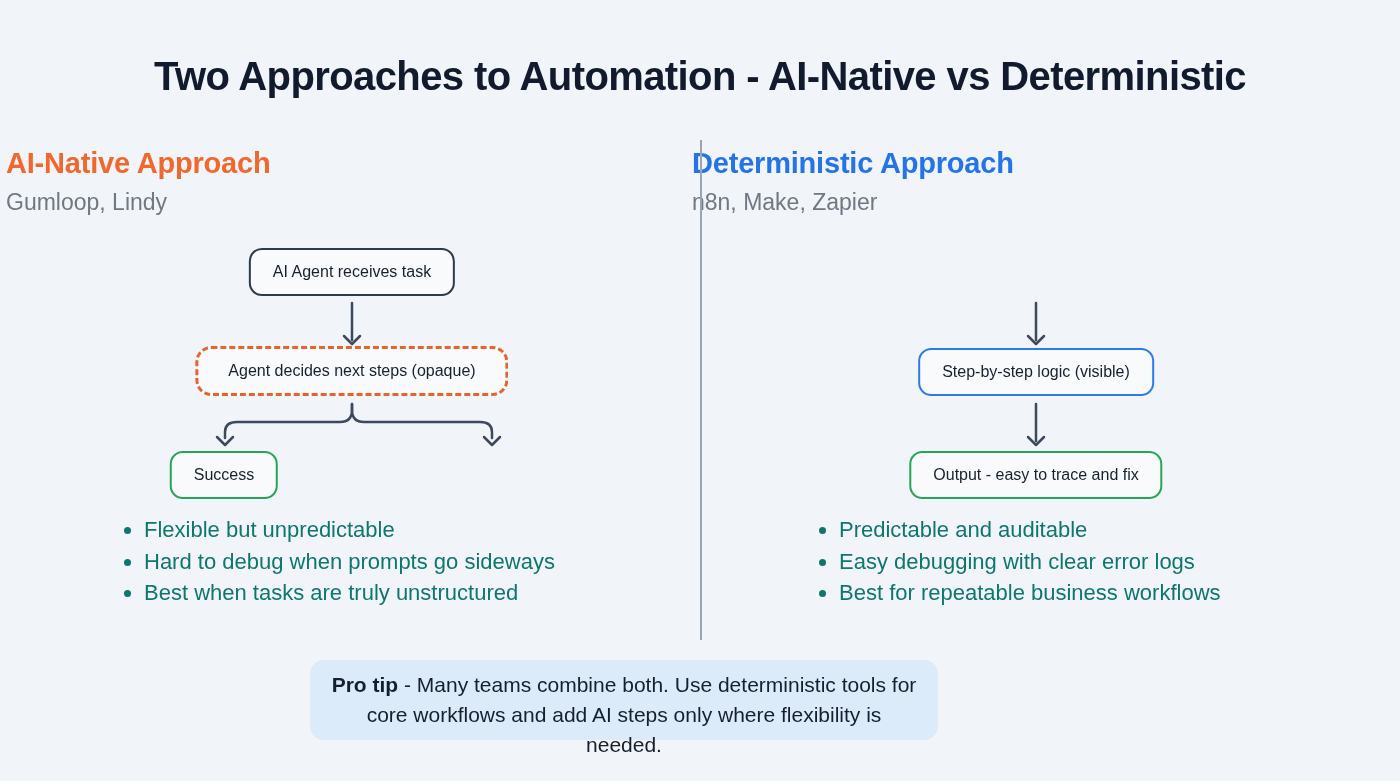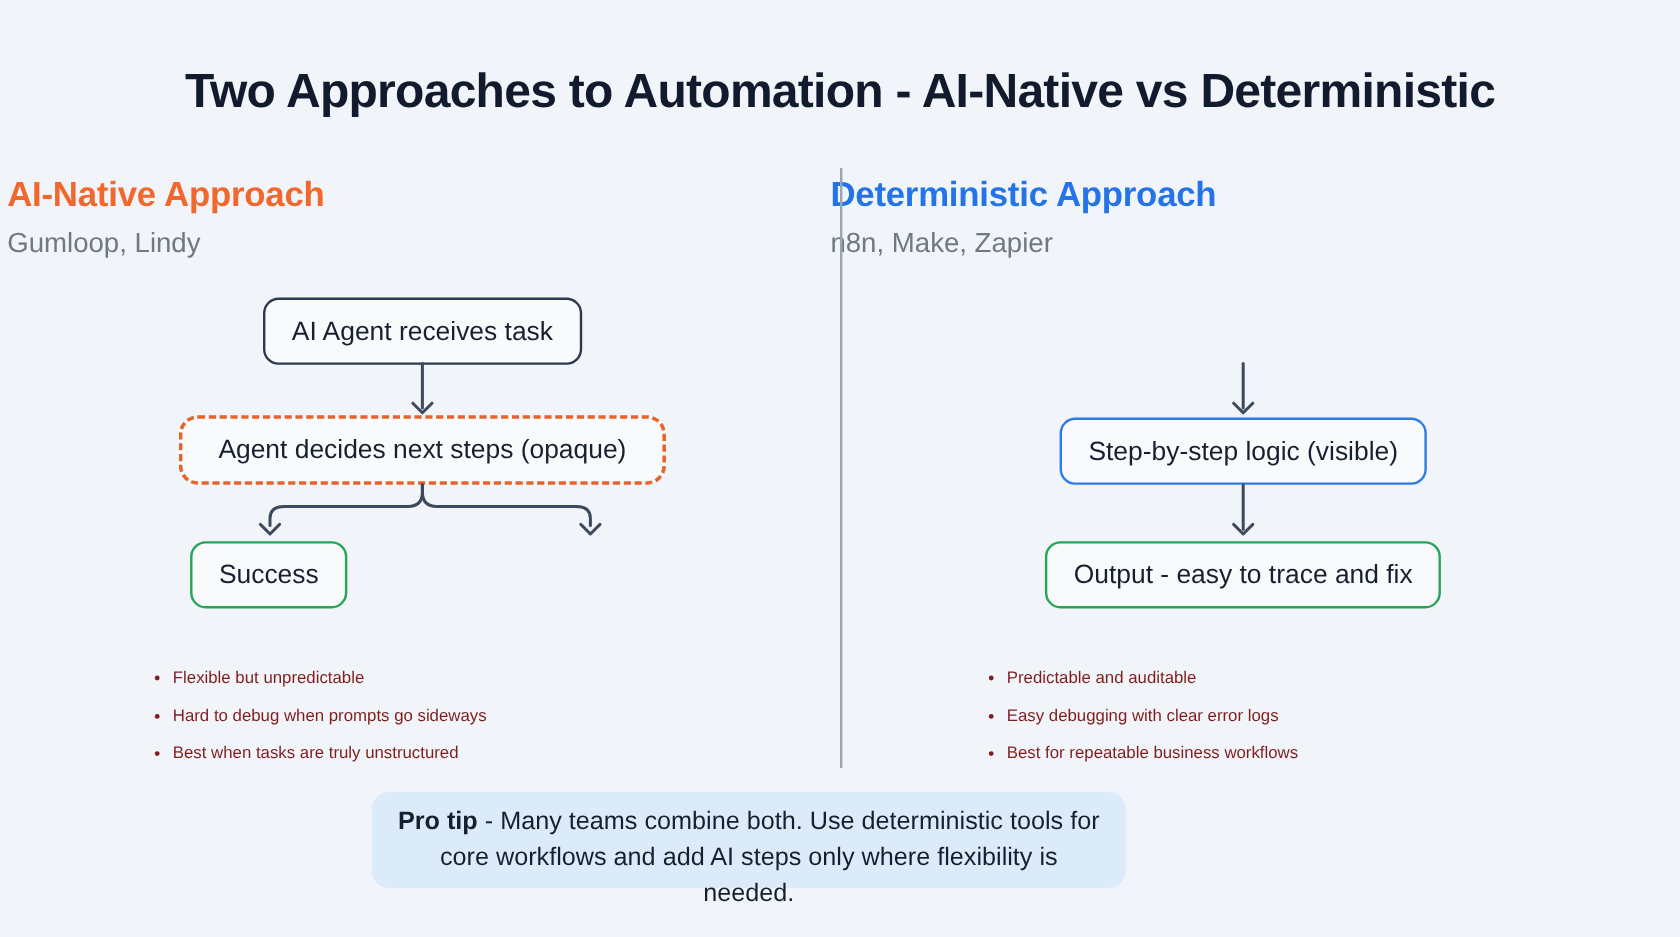--- a/index.html
+++ b/index.html
@@ -31,44 +31,44 @@
   .col-subtitle{font-size:23px;color:#6f7883;margin-top:9px;}
   .divider{
     position:absolute;left:700px;top:140px;
     width:2px;height:500px;background:#9aa5b1;
   }
   .node{
     position:absolute;transform:translateX(-50%);
     white-space:nowrap;
     background:#f9fafc;
     border-radius:13px;
-    font-size:22px;color:#16202f;
+    font-size:16px;color:#16202f;
     padding:13px 22px;
     border:2.5px solid #2d3a4d;
     box-sizing:border-box;
     text-align:center;
   }
   .node.navy{border-color:#2d3a4d;}
   .node.dashed-orange{border:3px dashed #e8632c;border-radius:16px;padding:13px 30px;}
   .node.green{border-color:#27a457;text-align:center;}
   .node.red{border-color:#d5423e;}
   .node.blue{border-color:#2d7ce5;}
   .arrows{
     position:absolute;left:0;top:0;width:1400px;height:781px;
     pointer-events:none;
   }
   .arrows path,.arrows polyline{
     fill:none;stroke:#3d4a5d;stroke-width:2.5;
     stroke-linecap:round;stroke-linejoin:round;
   }
   .bullets{
-    position:absolute;top:549px;
+    position:absolute;top:514px;
     margin:0;padding:0 0 0 26px;
-    font-size:14px;line-height:31.5px;
-    color:#7f1d1d;
+    font-size:22px;line-height:31.5px;
+    color:#0f766e;
   }
   .bullets.left{left:118px;}
   .bullets.right{left:813px;}
   .bullets li{margin:0;}
   .protip{
     position:absolute;left:310px;top:660px;
     width:628px;height:80px;box-sizing:border-box;
     background:#dcebfa;border-radius:14px;
     font-size:21px;line-height:30px;color:#15202f;
     text-align:center;

